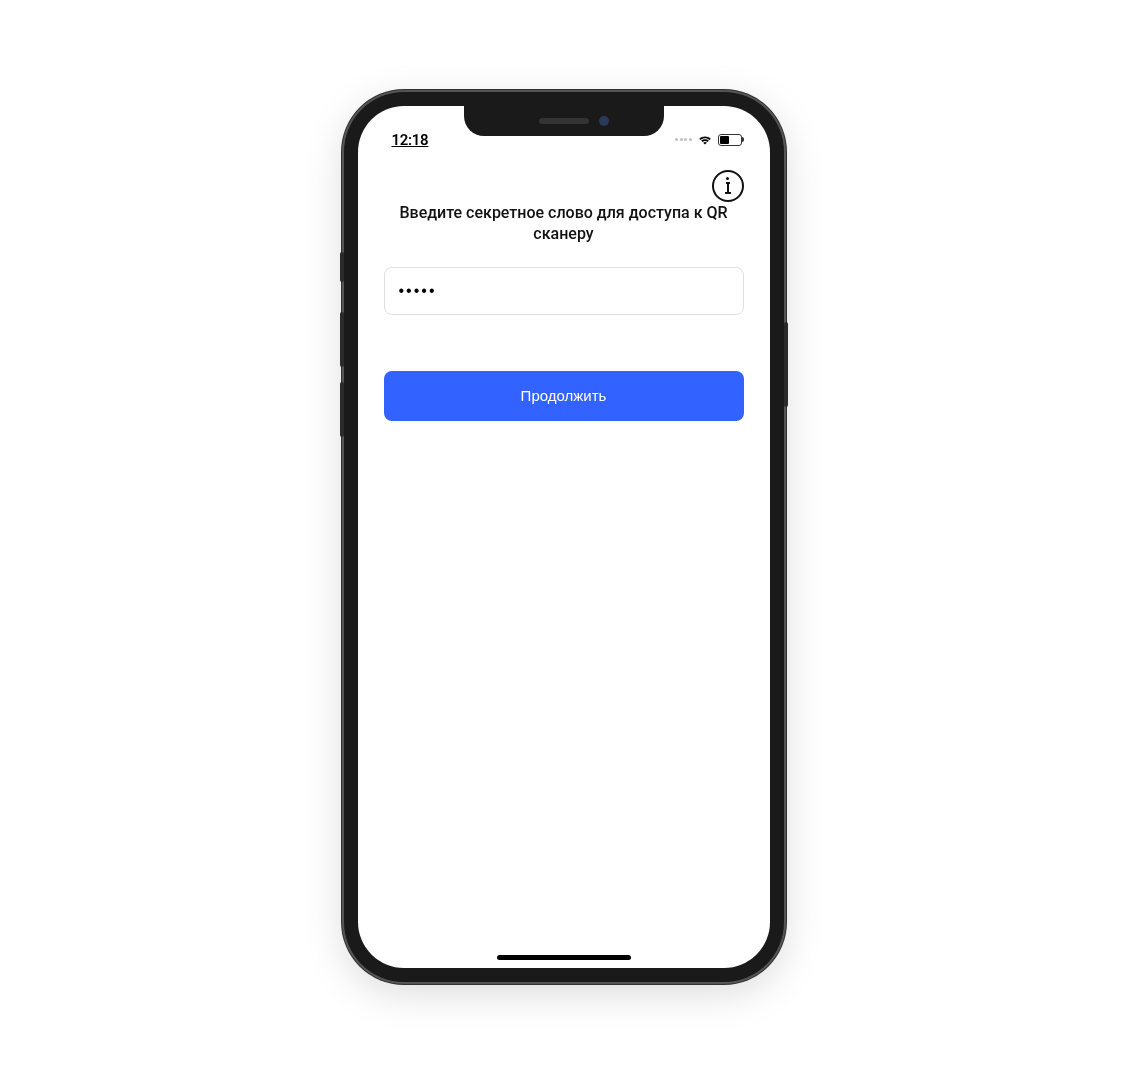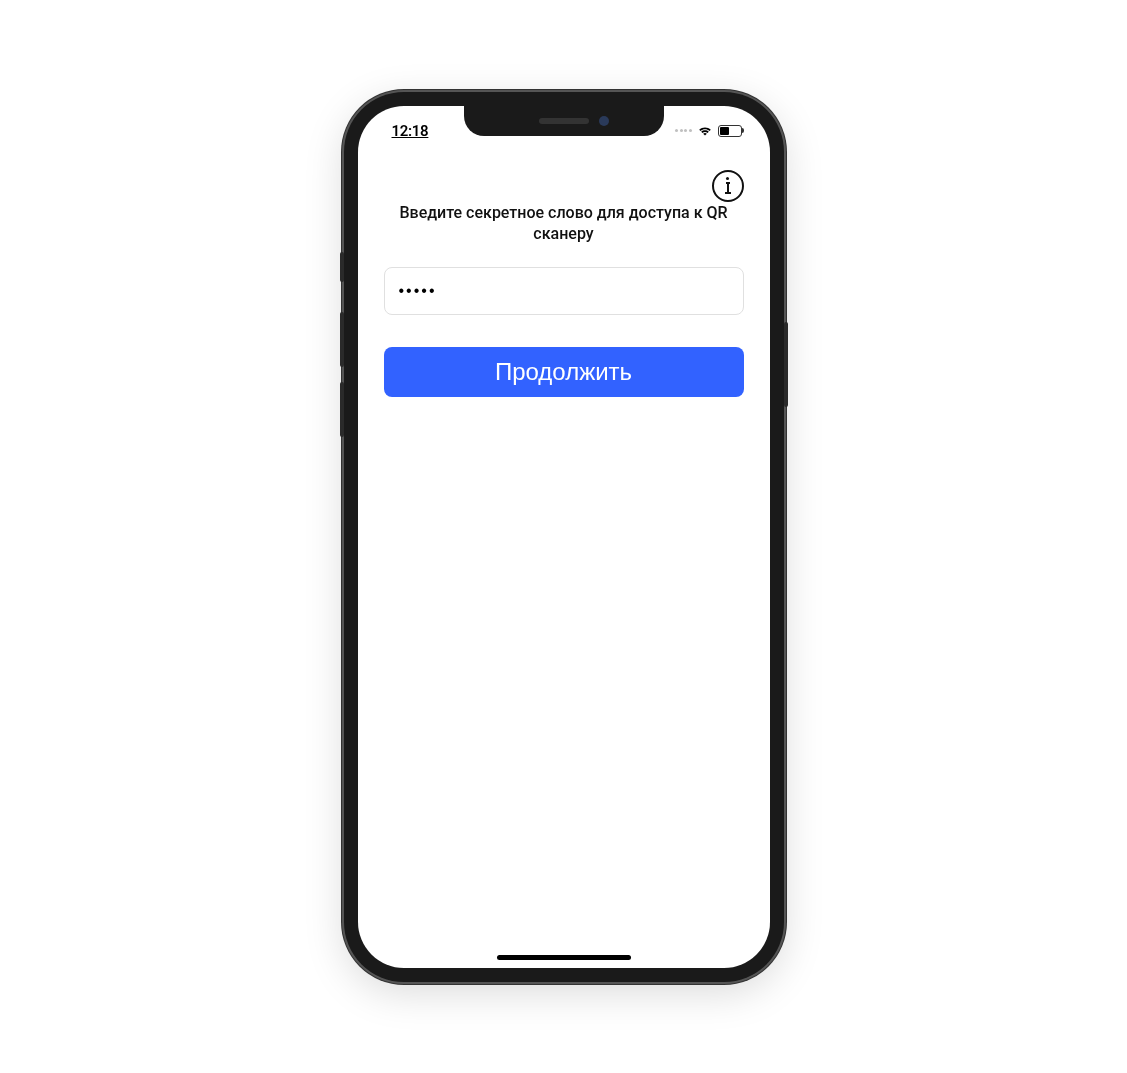--- a/index.html
+++ b/index.html
@@ -63,21 +63,21 @@
     .camera {
       width: 10px;
       height: 10px;
       background: #2a3a5a;
       border-radius: 50%;
       position: absolute;
       right: 55px;
     }
     .status-bar {
       position: absolute;
-      top: 0;
+      top: 9px;
       width: 100%;
       height: 44px;
       display: flex;
       justify-content: space-between;
       align-items: center;
       padding: 0 24px;
       padding-top: 6px;
       text-decoration: underline;
     }
     .status-time {
@@ -148,27 +148,27 @@
       height: 48px;
       border: 1px solid #e0e0e0;
       border-radius: 8px;
       font-size: 16px;
       padding: 0 14px;
       letter-spacing: 2px;
       background: #fff;
     }
     .continue-btn {
       width: 100%;
-      margin-top: 32px;
+      margin-top: 56px;
       height: 50px;
       background: #3262ff;
       color: #fff;
       border: none;
       border-radius: 8px;
-      font-size: 24px;
+      font-size: 15px;
       font-weight: 400;
       cursor: pointer;
     }
     .home-indicator {
       position: absolute;
       bottom: 8px;
       left: 50%;
       transform: translateX(-50%);
       width: 134px;
       height: 5px;

